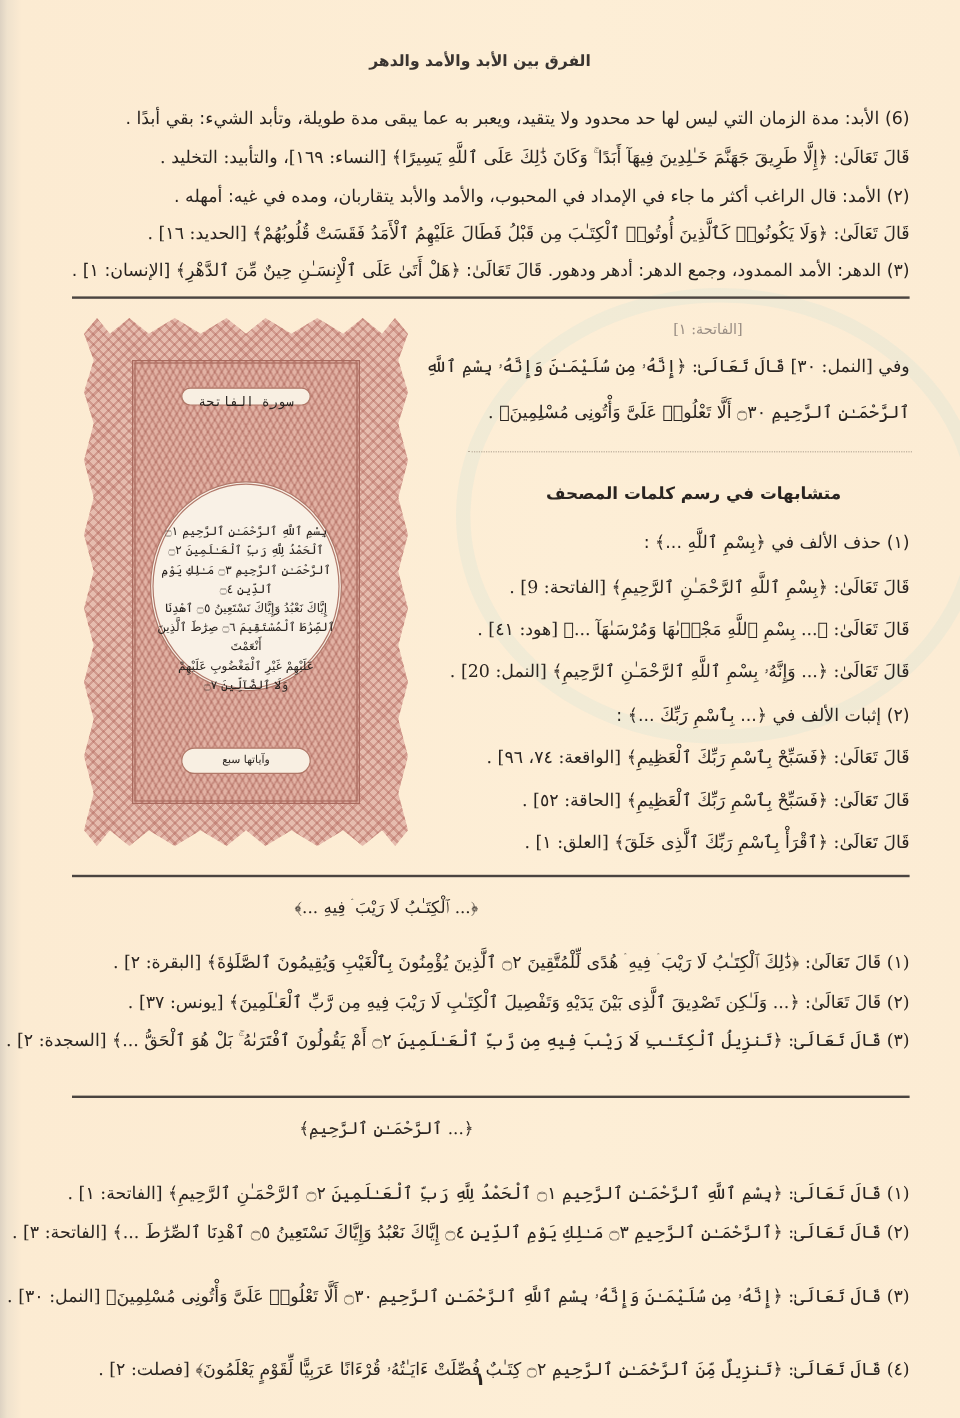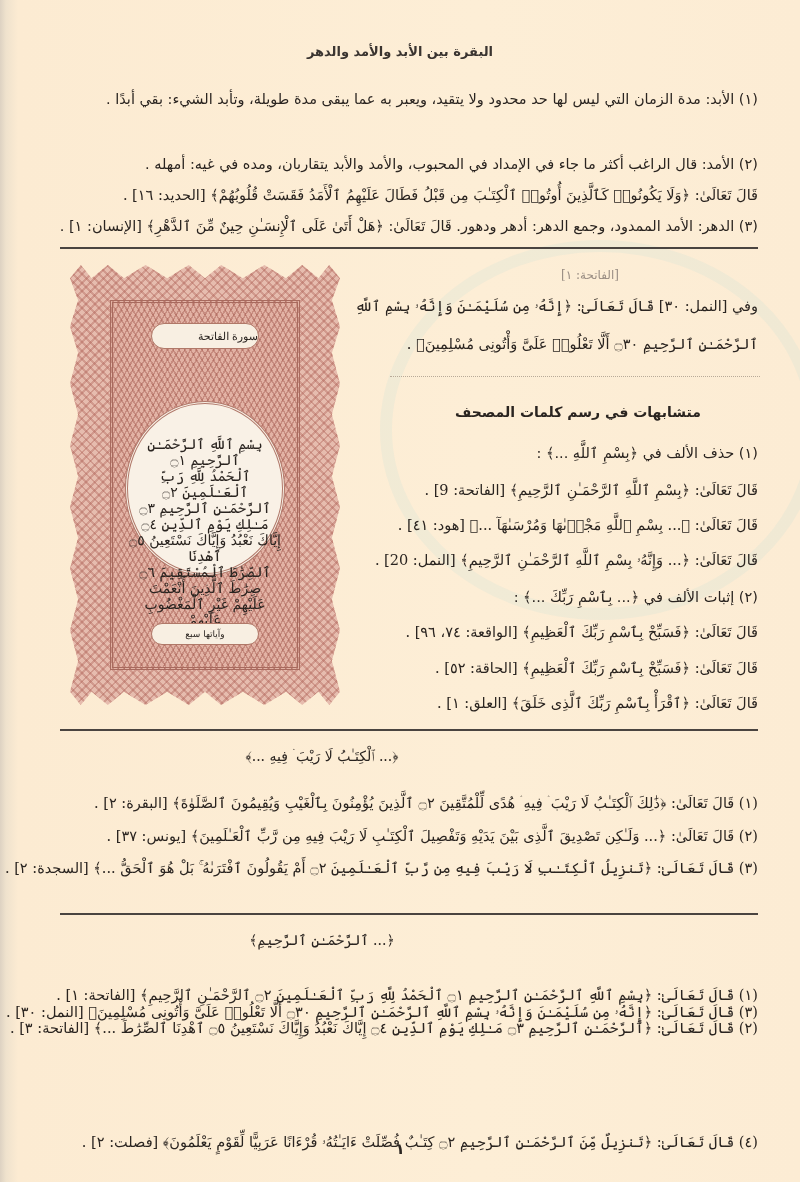--- a/index.html
+++ b/index.html
@@ -45,34 +45,34 @@
     }
     .ornament .frame {
       position: absolute; left: 50px; top: 45px; width: 190px; height: 370px;
       border: 3px double #a86a5e;
       background:
         repeating-linear-gradient(60deg, rgba(150,70,60,0.35) 0 1.5px, transparent 1.5px 5px),
         repeating-linear-gradient(-60deg, rgba(150,70,60,0.35) 0 1.5px, transparent 1.5px 5px),
         #e2b2a4;
     }
     .ornament .title-box {
-      position: absolute; left: 38px; top: 20px; width: 108px; height: 26px;
+      position: absolute; left: 38px; top: 20px; width: 108px; height: 15px;
       background: #f8efe2; border-radius: 14px; border: 1px solid #b07868;
-      font-family: Liberation Serif, serif; font-size: 11px; line-height: 24px; color: #2a2420; direction: rtl;
+      font-family: Liberation Mono, monospace; font-size: 11px; text-align: center; line-height: 24px; color: #2a2420; direction: rtl;
     }
     .ornament .foot-box {
       position: absolute; left: 38px; bottom: 22px; width: 108px; height: 22px;
       background: #f8efe2; border-radius: 12px; border: 1px solid #b07868;
       font-family: "DejaVu Serif", serif; font-size: 9px; text-align: center; line-height: 20px; color: #2a2420; direction: rtl;
     }
     .ornament .medallion {
       position: absolute; left: 12px; top: 98px; width: 160px; height: 175px;
       background: #f9f1e6; border-radius: 50%; border: 3px double #b0786a;
       padding-top: 32px; text-align: center; direction: rtl;
-      font-family: "DejaVu Serif", serif; font-size: 14px; line-height: 16px; color: #2a2420;
+      font-family: "DejaVu Serif", serif; font-size: 10px; line-height: 16px; color: #2a2420;
     }
     .watermark {
       position: absolute; left: 380px; top: 240px; width: 440px; height: 380px;
       border-radius: 50%; border: 12px solid rgba(190,220,215,0.18);
     }
     .page-num {
       position: absolute; top: 1140px; left: 0; width: 800px; text-align: center; font-size: 15px; font-weight: bold;
     }
     .center-title {
       position: absolute; left: 0; width: 644px; text-align: center; font-family: "DejaVu Serif", serif; font-size: 14px; direction: rtl;
@@ -81,23 +81,24 @@
       position: absolute; right: 34px; width: 320px; text-align: center; font-weight: bold; font-size: 14px; direction: rtl;
     }
   </style>
 </head>
 <body>
 
 <div class="page">
 
   <div class="watermark"></div>
 
-  <div class="running-head">البقرة بين الأبد والأمد والدهر</div>
+  <div class="running-head">الفرق بين الأبد والأمد والدهر</div>
 
-  <div class="line" style="top:89px;">(١) الأبد: مدة الزمان التي ليس لها حد محدود ولا يتقيد، ويعبر به عما يبقى مدة طويلة، وتأبد الشيء: بقي أبدًا .</div>
+  <div class="line" style="top:89px;">(6) الأبد: مدة الزمان التي ليس لها حد محدود ولا يتقيد، ويعبر به عما يبقى مدة طويلة، وتأبد الشيء: بقي أبدًا .</div>
+  <div class="line q" style="top:122px;">قَالَ تَعَالَىٰ: ﴿إِلَّا طَرِيقَ جَهَنَّمَ خَـٰلِدِينَ فِيهَآ أَبَدًا ۚ وَكَانَ ذَٰلِكَ عَلَى ٱللَّهِ يَسِيرًا﴾ [النساء: ١٦٩]، والتأبيد: التخليد .</div>
   <div class="line" style="top:154px;">(٢) الأمد: قال الراغب أكثر ما جاء في الإمداد في المحبوب، والأمد والأبد يتقاربان، ومده في غيه: أمهله .</div>
   <div class="line q" style="top:185px;">قَالَ تَعَالَىٰ: ﴿وَلَا يَكُونُوا۟ كَٱلَّذِينَ أُوتُوا۟ ٱلْكِتَـٰبَ مِن قَبْلُ فَطَالَ عَلَيْهِمُ ٱلْأَمَدُ فَقَسَتْ قُلُوبُهُمْ﴾ [الحديد: ١٦] .</div>
   <div class="line" style="top:216px;">(٣) الدهر: الأمد الممدود، وجمع الدهر: أدهر ودهور. قَالَ تَعَالَىٰ: ﴿هَلْ أَتَىٰ عَلَى ٱلْإِنسَـٰنِ حِينٌ مِّنَ ٱلدَّهْرِ﴾ [الإنسان: ١] .</div>
 
   <div class="hr" style="top:247px; left:60px; right:42px;"></div>
 
   <div class="ornament">
     <div class="outer"></div>
     <div class="frame">
       <div class="title-box">سورة الفاتحة</div>
@@ -138,17 +139,17 @@
   <div class="center-title" style="top:748px;">﴿... ٱلْكِتَـٰبُ لَا رَيْبَ ۛ فِيهِ ...﴾</div>
   <div class="line q" style="top:793px;">(١) قَالَ تَعَالَىٰ: ﴿ذَٰلِكَ ٱلْكِتَـٰبُ لَا رَيْبَ ۛ فِيهِ ۛ هُدًى لِّلْمُتَّقِينَ ۝٢ ٱلَّذِينَ يُؤْمِنُونَ بِٱلْغَيْبِ وَيُقِيمُونَ ٱلصَّلَوٰةَ﴾ [البقرة: ٢] .</div>
   <div class="line q" style="top:826px;">(٢) قَالَ تَعَالَىٰ: ﴿... وَلَـٰكِن تَصْدِيقَ ٱلَّذِى بَيْنَ يَدَيْهِ وَتَفْصِيلَ ٱلْكِتَـٰبِ لَا رَيْبَ فِيهِ مِن رَّبِّ ٱلْعَـٰلَمِينَ﴾ [يونس: ٣٧] .</div>
   <div class="line q" style="top:858px;">(٣) قَالَ تَعَالَىٰ: ﴿تَنزِيلُ ٱلْكِتَـٰبِ لَا رَيْبَ فِيهِ مِن رَّبِّ ٱلْعَـٰلَمِينَ ۝٢ أَمْ يَقُولُونَ ٱفْتَرَىٰهُ ۚ بَلْ هُوَ ٱلْحَقُّ ...﴾ [السجدة: ٢] .</div>
 
   <div class="hr" style="top:913px; left:60px; right:42px;"></div>
 
   <div class="center-title" style="top:932px;">﴿... ٱلرَّحْمَـٰنِ ٱلرَّحِيمِ﴾</div>
   <div class="line q" style="top:985px;">(١) قَالَ تَعَالَىٰ: ﴿بِسْمِ ٱللَّهِ ٱلرَّحْمَـٰنِ ٱلرَّحِيمِ ۝١ ٱلْحَمْدُ لِلَّهِ رَبِّ ٱلْعَـٰلَمِينَ ۝٢ ٱلرَّحْمَـٰنِ ٱلرَّحِيمِ﴾ [الفاتحة: ١] .</div>
   <div class="line q" style="top:1018px;">(٢) قَالَ تَعَالَىٰ: ﴿ٱلرَّحْمَـٰنِ ٱلرَّحِيمِ ۝٣ مَـٰلِكِ يَوْمِ ٱلدِّينِ ۝٤ إِيَّاكَ نَعْبُدُ وَإِيَّاكَ نَسْتَعِينُ ۝٥ ٱهْدِنَا ٱلصِّرَٰطَ ...﴾ [الفاتحة: ٣] .</div>
-  <div class="line q" style="top:1002px;">(٣) قَالَ تَعَالَىٰ: ﴿إِنَّهُۥ مِن سُلَيْمَـٰنَ وَإِنَّهُۥ بِسْمِ ٱللَّهِ ٱلرَّحْمَـٰنِ ٱلرَّحِيمِ ۝٣٠ أَلَّا تَعْلُوا۟ عَلَىَّ وَأْتُونِى مُسْلِمِينَ﴾ [النمل: ٣٠] .</div>
+  <div class="line q" style="top:1071px;">(٣) قَالَ تَعَالَىٰ: ﴿إِنَّهُۥ مِن سُلَيْمَـٰنَ وَإِنَّهُۥ بِسْمِ ٱللَّهِ ٱلرَّحْمَـٰنِ ٱلرَّحِيمِ ۝٣٠ أَلَّا تَعْلُوا۟ عَلَىَّ وَأْتُونِى مُسْلِمِينَ﴾ [النمل: ٣٠] .</div>
   <div class="line q" style="top:1132px;">(٤) قَالَ تَعَالَىٰ: ﴿تَنزِيلٌ مِّنَ ٱلرَّحْمَـٰنِ ٱلرَّحِيمِ ۝٢ كِتَـٰبٌ فُصِّلَتْ ءَايَـٰتُهُۥ قُرْءَانًا عَرَبِيًّا لِّقَوْمٍ يَعْلَمُونَ﴾ [فصلت: ٢] .</div>
 
   <div class="page-num">١</div>
 </div>
 
 </body></html>

